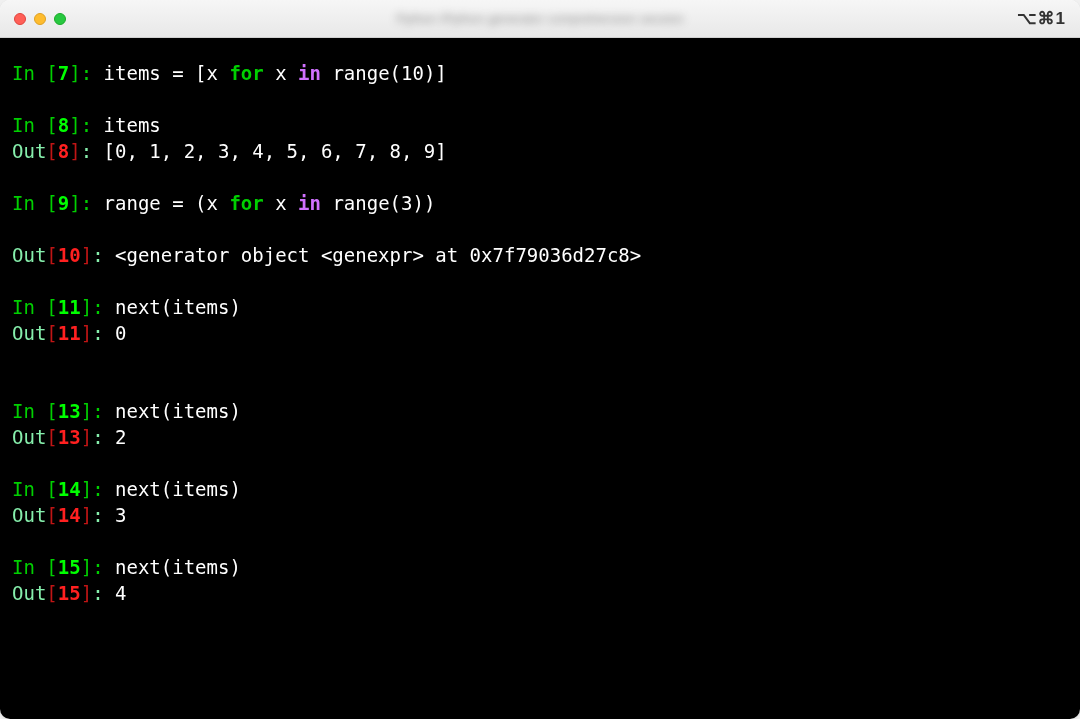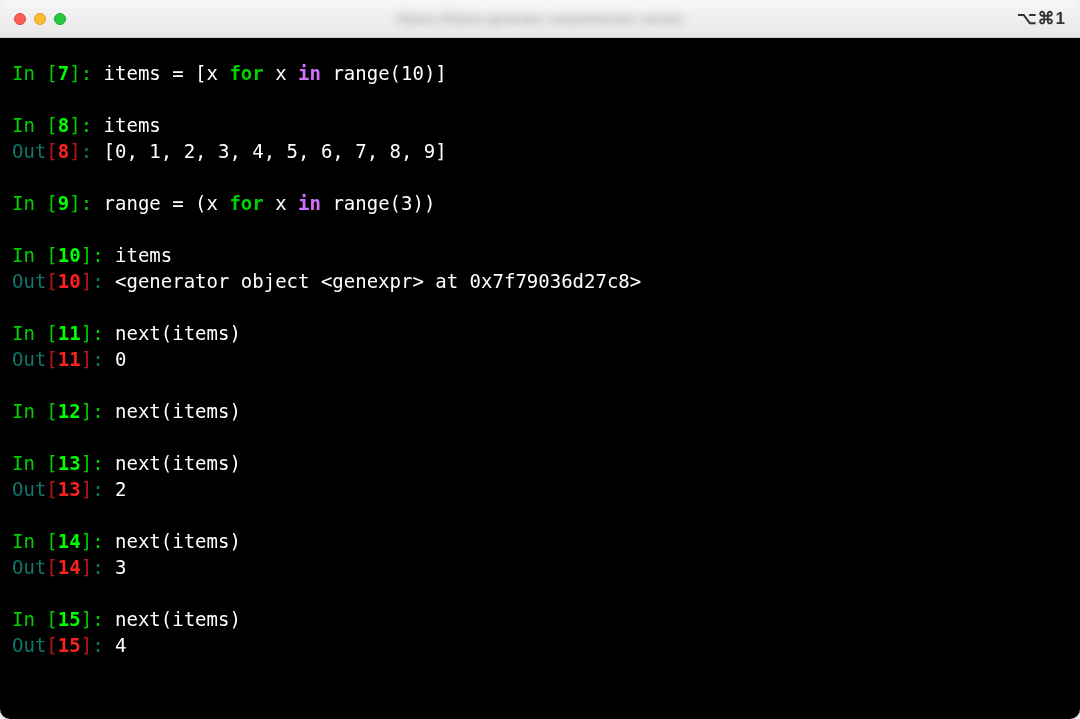--- a/index.html
+++ b/index.html
@@ -86,21 +86,21 @@
     
     .line {
       white-space: pre;
     }
     
     .blank {
       height: 26px;
     }
     
     .in-label { color: #00d000; }
-    .out-label { color: #0f766e; }
+    .out-label { color: #86efac; }
     .num-green { color: #00ff00; font-weight: bold; }
     .num-red { color: #ff2020; font-weight: bold; }
     .bracket-in { color: #00d000; }
     .bracket-out { color: #c01515; }
     .kw-for { color: #00d000; font-weight: bold; }
     .kw-in  { color: #d070ff; font-weight: bold; }
     .plain { color: #ffffff; }
   </style>
 </head>
 <body>
@@ -116,27 +116,25 @@
     <div class="shortcut">⌥⌘1</div>
   </div>
   <div class="terminal" id="terminal-body">
       <div class="line"><span class="in-label">In </span><span class="bracket-in">[</span><span class="num-green">7</span><span class="bracket-in">]</span><span class="in-label">: </span><span class="plain">items = [x </span><span class="kw-for">for</span><span class="plain"> x </span><span class="kw-in">in</span><span class="plain"> range(10)]</span></div>
       <div class="blank"></div>
       <div class="line"><span class="in-label">In </span><span class="bracket-in">[</span><span class="num-green">8</span><span class="bracket-in">]</span><span class="in-label">: </span><span class="plain">items</span></div>
       <div class="line"><span class="out-label">Out</span><span class="bracket-out">[</span><span class="num-red">8</span><span class="bracket-out">]</span><span class="out-label">: </span><span class="plain">[0, 1, 2, 3, 4, 5, 6, 7, 8, 9]</span></div>
       <div class="blank"></div>
       <div class="line"><span class="in-label">In </span><span class="bracket-in">[</span><span class="num-green">9</span><span class="bracket-in">]</span><span class="in-label">: </span><span class="plain">range = (x </span><span class="kw-for">for</span><span class="plain"> x </span><span class="kw-in">in</span><span class="plain"> range(3))</span></div>
       <div class="blank"></div>
-      <div class="line"><span class="in-label">In </span><span class="bracket-in">[</span><span class="num-green">10</span><span class="bracket-in">]</span><span class="in-label">: </span><span class="plain">items</span></div>
       <div class="line"><span class="out-label">Out</span><span class="bracket-out">[</span><span class="num-red">10</span><span class="bracket-out">]</span><span class="out-label">: </span><span class="plain">&lt;generator object &lt;genexpr&gt; at 0x7f79036d27c8&gt;</span></div>
       <div class="blank"></div>
       <div class="line"><span class="in-label">In </span><span class="bracket-in">[</span><span class="num-green">11</span><span class="bracket-in">]</span><span class="in-label">: </span><span class="plain">next(items)</span></div>
       <div class="line"><span class="out-label">Out</span><span class="bracket-out">[</span><span class="num-red">11</span><span class="bracket-out">]</span><span class="out-label">: </span><span class="plain">0</span></div>
       <div class="blank"></div>
-      <div class="line"><span class="in-label">In </span><span class="bracket-in">[</span><span class="num-green">12</span><span class="bracket-in">]</span><span class="in-label">: </span><span class="plain">next(items)</span></div>
       <div class="blank"></div>
       <div class="line"><span class="in-label">In </span><span class="bracket-in">[</span><span class="num-green">13</span><span class="bracket-in">]</span><span class="in-label">: </span><span class="plain">next(items)</span></div>
       <div class="line"><span class="out-label">Out</span><span class="bracket-out">[</span><span class="num-red">13</span><span class="bracket-out">]</span><span class="out-label">: </span><span class="plain">2</span></div>
       <div class="blank"></div>
       <div class="line"><span class="in-label">In </span><span class="bracket-in">[</span><span class="num-green">14</span><span class="bracket-in">]</span><span class="in-label">: </span><span class="plain">next(items)</span></div>
       <div class="line"><span class="out-label">Out</span><span class="bracket-out">[</span><span class="num-red">14</span><span class="bracket-out">]</span><span class="out-label">: </span><span class="plain">3</span></div>
       <div class="blank"></div>
       <div class="line"><span class="in-label">In </span><span class="bracket-in">[</span><span class="num-green">15</span><span class="bracket-in">]</span><span class="in-label">: </span><span class="plain">next(items)</span></div>
       <div class="line"><span class="out-label">Out</span><span class="bracket-out">[</span><span class="num-red">15</span><span class="bracket-out">]</span><span class="out-label">: </span><span class="plain">4</span></div>
     </div>

